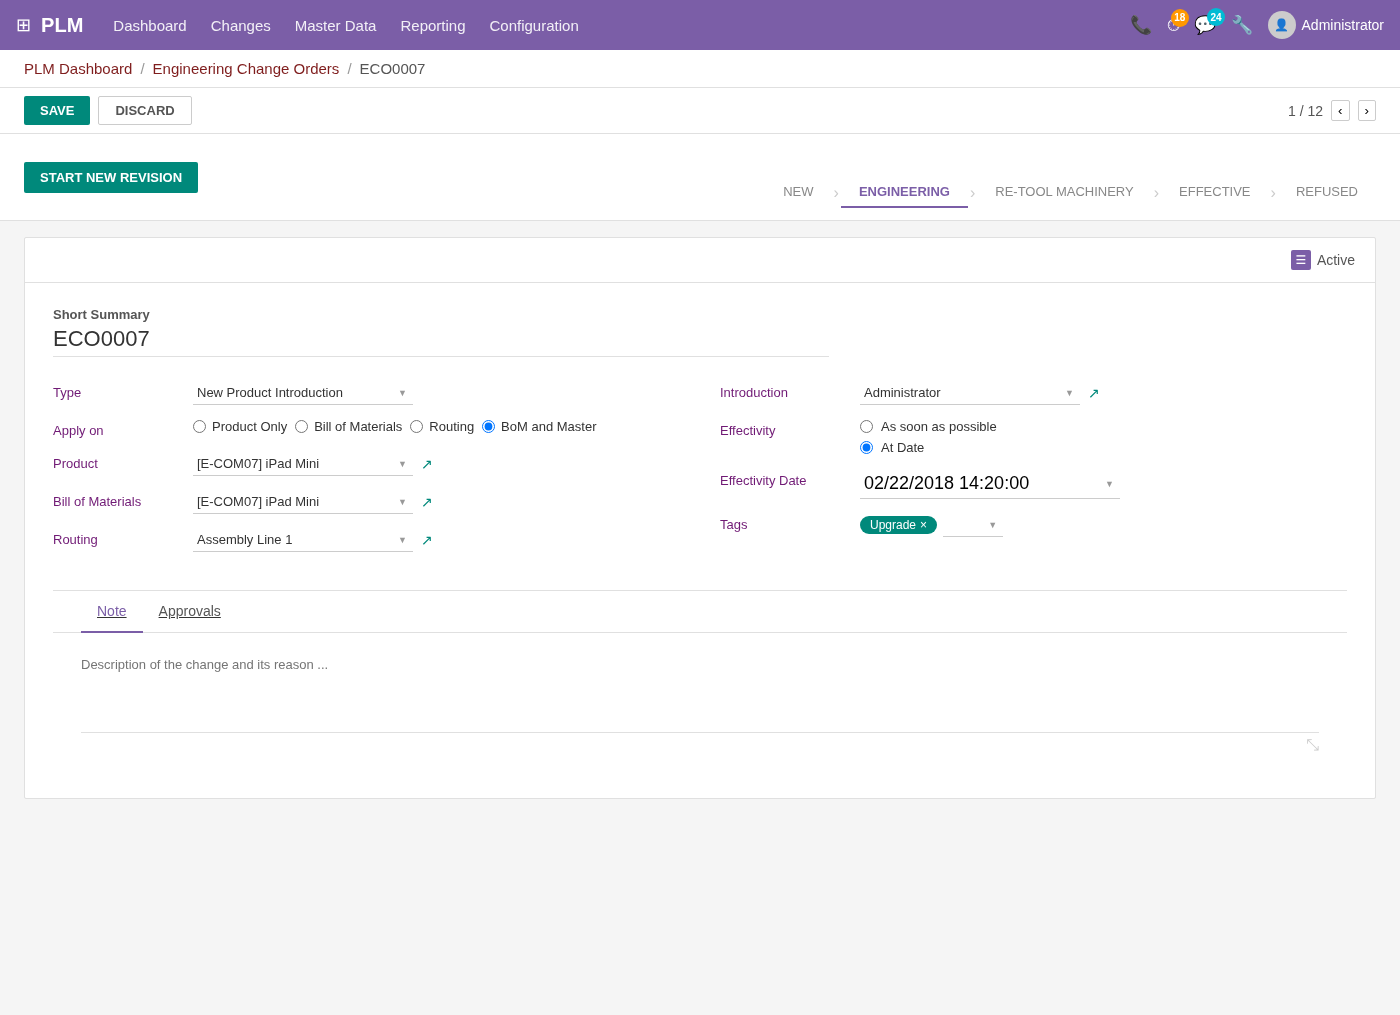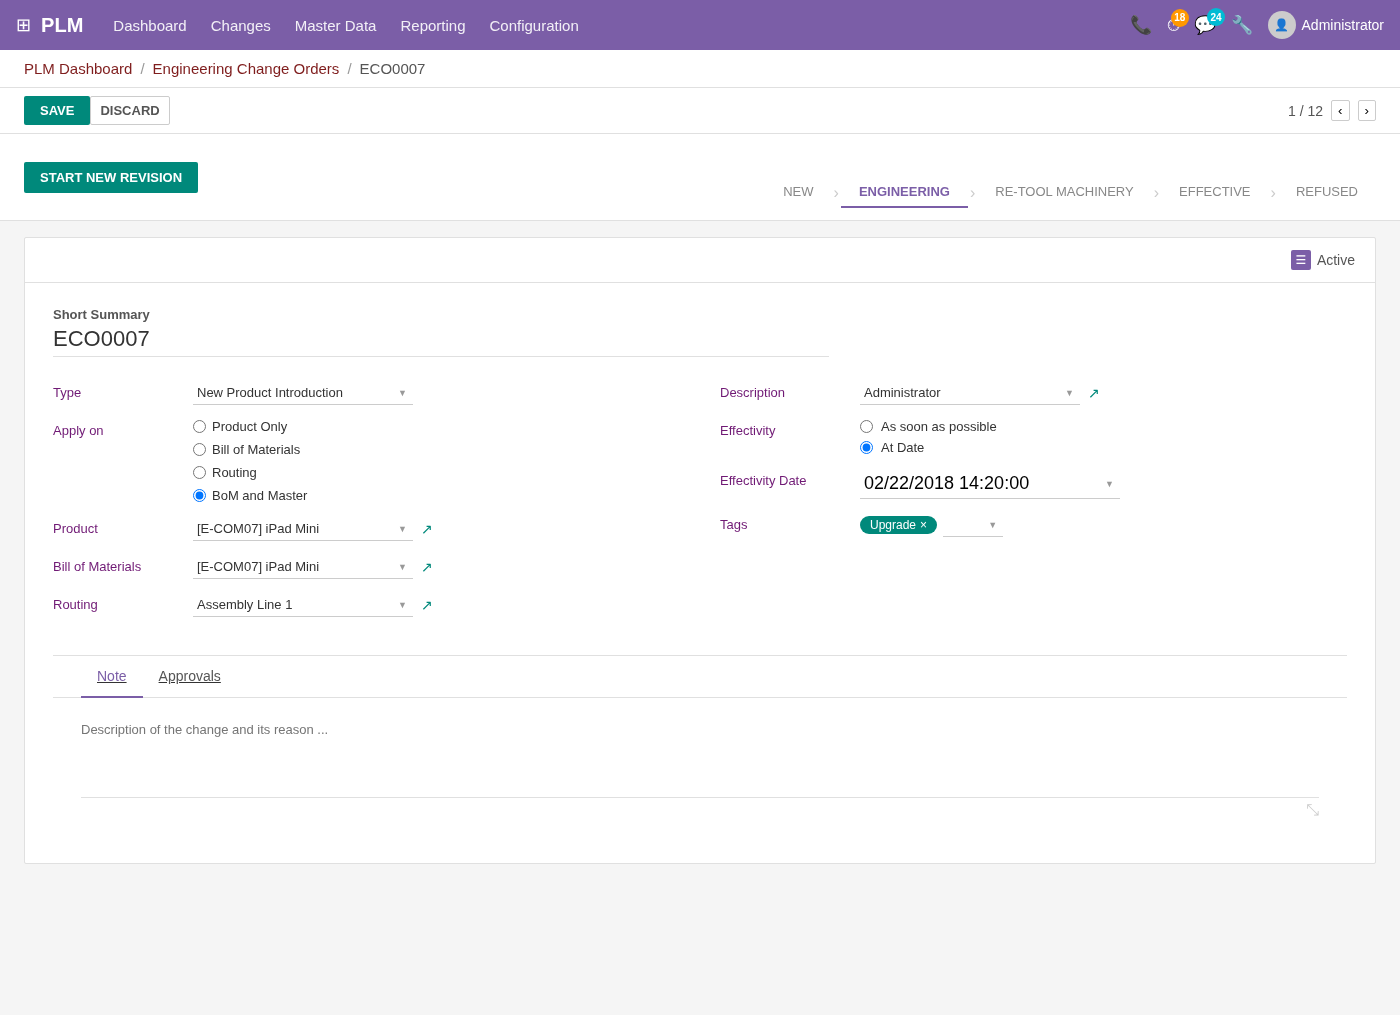--- a/index.html
+++ b/index.html
@@ -101,36 +101,36 @@
 
     
     .action-bar {
       background: white;
       padding: 8px 24px;
       border-bottom: 1px solid #e0e0e0;
       display: flex;
       align-items: center;
       justify-content: space-between;
     }
-    .action-bar-left { display: flex; }
+    .action-bar-left { display: flex; gap: 8px; }
     .btn-save {
       background: #00897B;
       color: white;
       border: none;
       padding: 6px 16px;
       font-size: 13px;
       font-weight: bold;
       cursor: pointer;
       border-radius: 2px;
     }
     .btn-discard {
       background: white;
       color: #555;
       border: 1px solid #ccc;
-      padding: 6px 9px;
+      padding: 6px 16px;
       font-size: 13px;
       font-weight: bold;
       cursor: pointer;
       border-radius: 2px;
     }
     .pager {
       display: flex;
       align-items: center;
       gap: 8px;
       font-size: 14px;
@@ -292,21 +292,21 @@
       transform: translateY(-50%);
       pointer-events: none;
     }
     .external-link-icon {
       color: #00897B;
       cursor: pointer;
       font-size: 14px;
     }
     .radio-group {
       display: flex;
-      flex-direction: column;
+      flex-direction: row;
       gap: 8px;
     }
     .radio-row {
       display: flex;
       align-items: center;
       gap: 6px;
       font-size: 13px;
       color: #333;
     }
     .radio-row input[type=radio] { cursor: pointer; }
@@ -568,21 +568,21 @@
               </div>
               <span class="external-link-icon">↗</span>
             </div>
           </div>
 
         </div>
 
         <div class="form-section">
 
           <div class="form-row">
-            <span class="form-label">Description</span>
+            <span class="form-label">Introduction</span>
             <div class="form-field">
               <div class="select-wrapper">
                 <select class="form-select">
                   <option>Administrator</option>
                 </select>
               </div>
               <span class="external-link-icon">↗</span>
             </div>
           </div>
 

